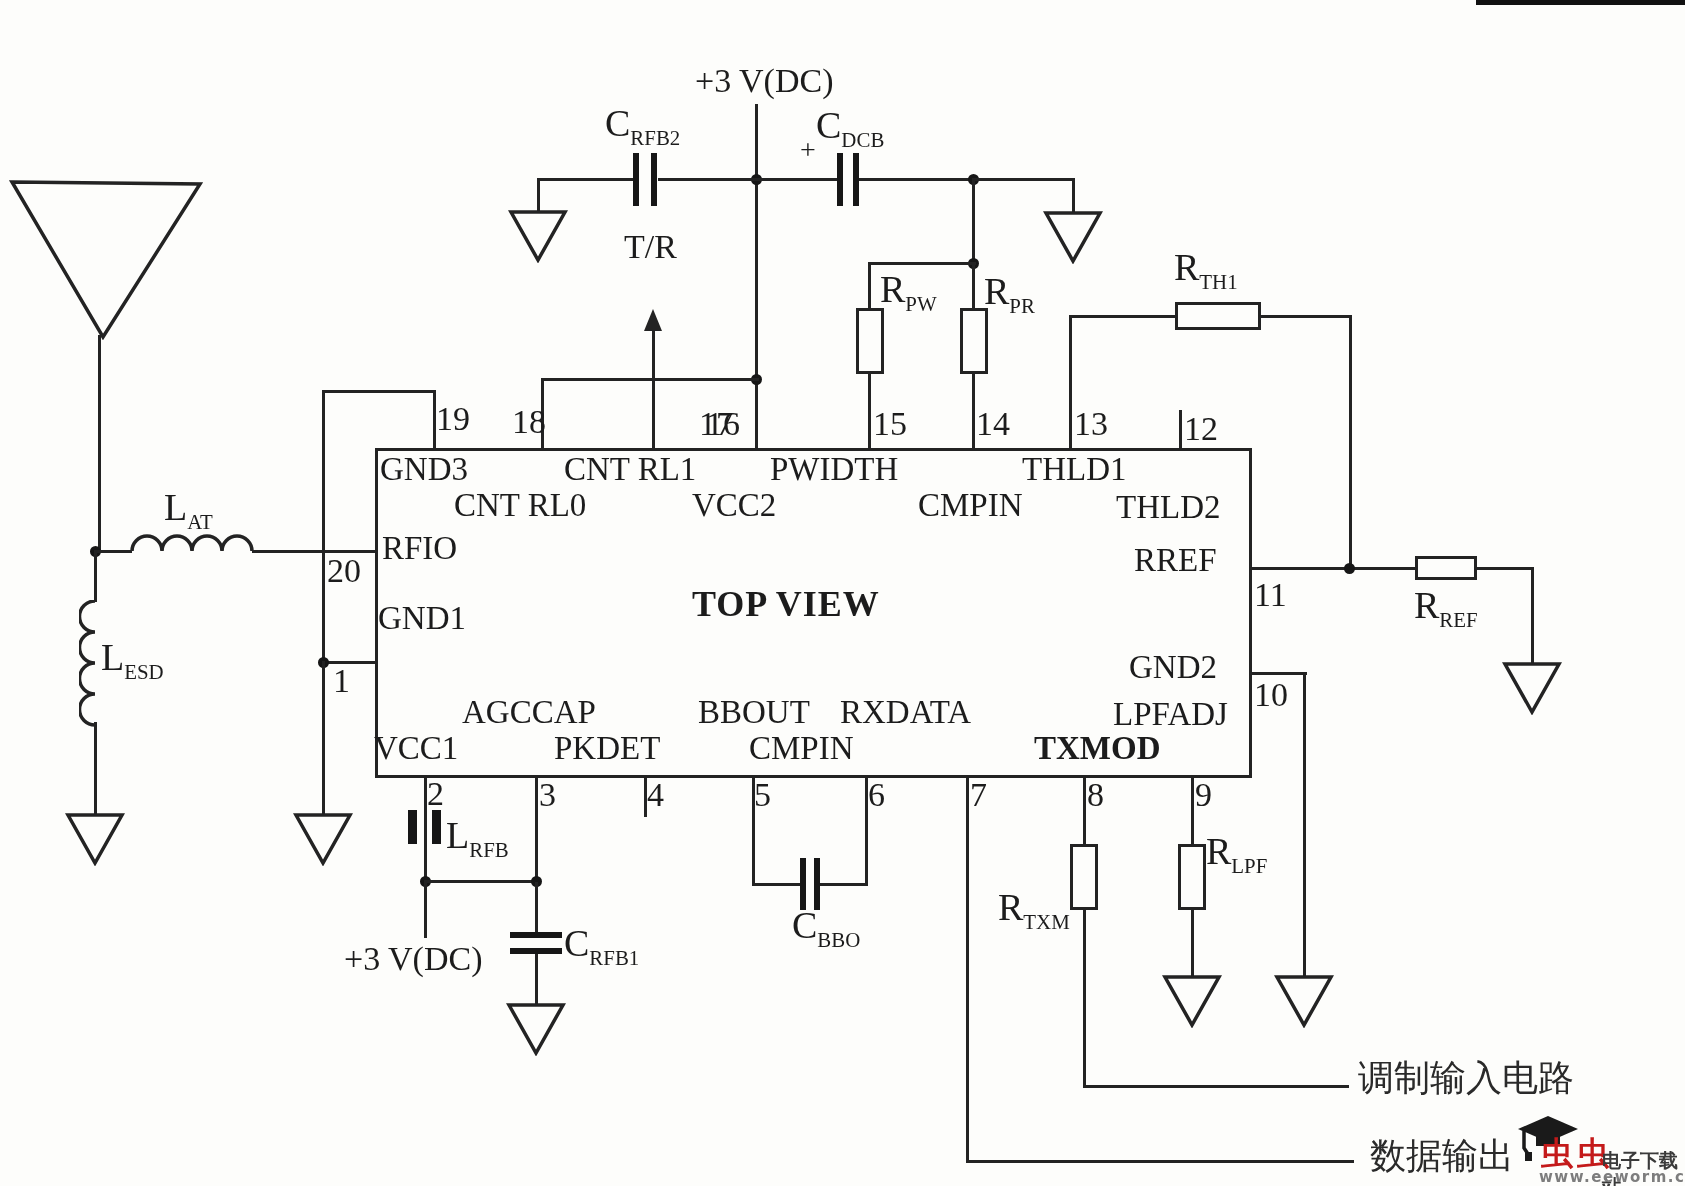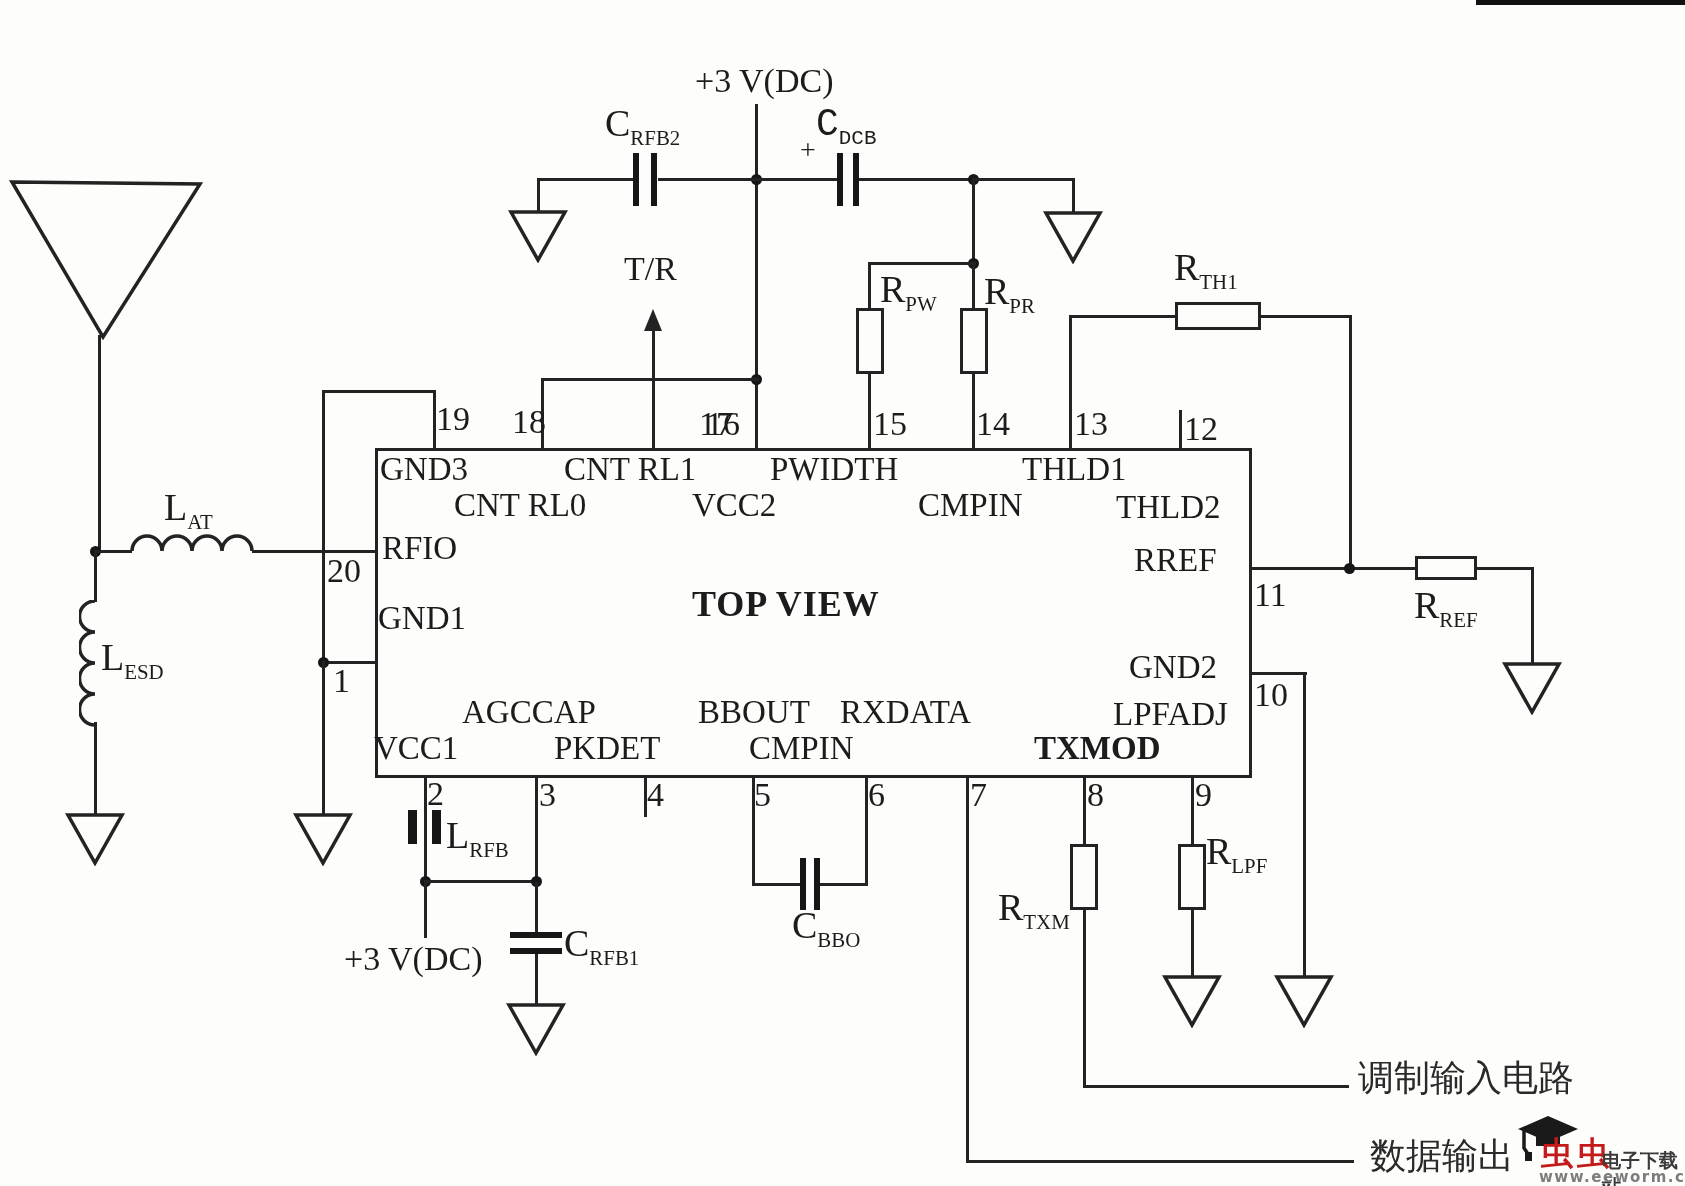--- a/index.html
+++ b/index.html
@@ -83,21 +83,21 @@
   <svg class="gnd" style="left:508px;top:209px;" viewBox="0 0 60 54">
     <polygon points="3,3 57,3 30,51" fill="#fdfdfb" stroke="#232323" stroke-width="3.5"></polygon>
   </svg>
   <div class="lbl comp" style="left:605px;top:104px;"><span>C</span><sub>RFB2</sub></div>
 
   <div class="wh" style="left:758px;top:178px;width:79px;"></div>
   <div class="lbl" style="left:800px;top:136px;font-size:28px;">+</div>
   <div class="platev" style="left:837px;top:153px;"></div>
   <div class="platev" style="left:853px;top:153px;"></div>
   <div class="wh" style="left:859px;top:178px;width:116px;"></div>
-  <div class="lbl comp" style="left:816px;top:106px;font-family:Liberation Mono, monospace;"><span>C</span><sub>DCB</sub></div>
+  <div class="lbl comp" style="left:816px;top:106px;"><span>C</span><sub>DCB</sub></div>
   <div class="dot" style="left:968px;top:174px;"></div>
   <div class="wh" style="left:973px;top:178px;width:102px;"></div>
   <div class="wv" style="left:1072px;top:178px;height:35px;"></div>
   <svg class="gnd" style="left:1043px;top:210px;" viewBox="0 0 60 54">
     <polygon points="3,3 57,3 30,51" fill="#fdfdfb" stroke="#232323" stroke-width="3.5"></polygon>
   </svg>
 
   <div class="wv" style="left:972px;top:178px;height:88px;"></div>
   <div class="dot" style="left:968px;top:258px;"></div>
   <div class="wh" style="left:868px;top:262px;width:108px;"></div>
@@ -109,21 +109,21 @@
   <div class="resv" style="left:960px;top:308px;"></div>
   <div class="wv" style="left:972px;top:373px;height:75px;"></div>
   <div class="lbl comp" style="left:984px;top:272px;"><span>R</span><sub>PR</sub></div>
 
   <div class="wv" style="left:541px;top:378px;height:70px;"></div>
   <div class="wh" style="left:541px;top:378px;width:218px;"></div>
   <div class="wv" style="left:652px;top:330px;height:118px;"></div>
   <svg class="lbl" style="left:642px;top:308px;" width="22" height="24">
     <polygon points="11,1 2,23 20,23" fill="#232323"></polygon>
   </svg>
-  <div class="lbl comp" style="left:624px;top:230px;font-size:34px;margin-top:22px;">T/R</div>
+  <div class="lbl comp" style="left:624px;top:230px;font-size:34px;">T/R</div>
 
   <div class="wv" style="left:1069px;top:315px;height:133px;"></div>
   <div class="wh" style="left:1069px;top:315px;width:106px;"></div>
   <div class="resh" style="left:1175px;top:302px;"></div>
   <div class="wh" style="left:1258px;top:315px;width:94px;"></div>
   <div class="wv" style="left:1349px;top:315px;height:257px;"></div>
   <div class="lbl comp" style="left:1174px;top:248px;"><span>R</span><sub>TH1</sub></div>
 
   <div class="wv" style="left:1179px;top:410px;height:38px;"></div>
 

